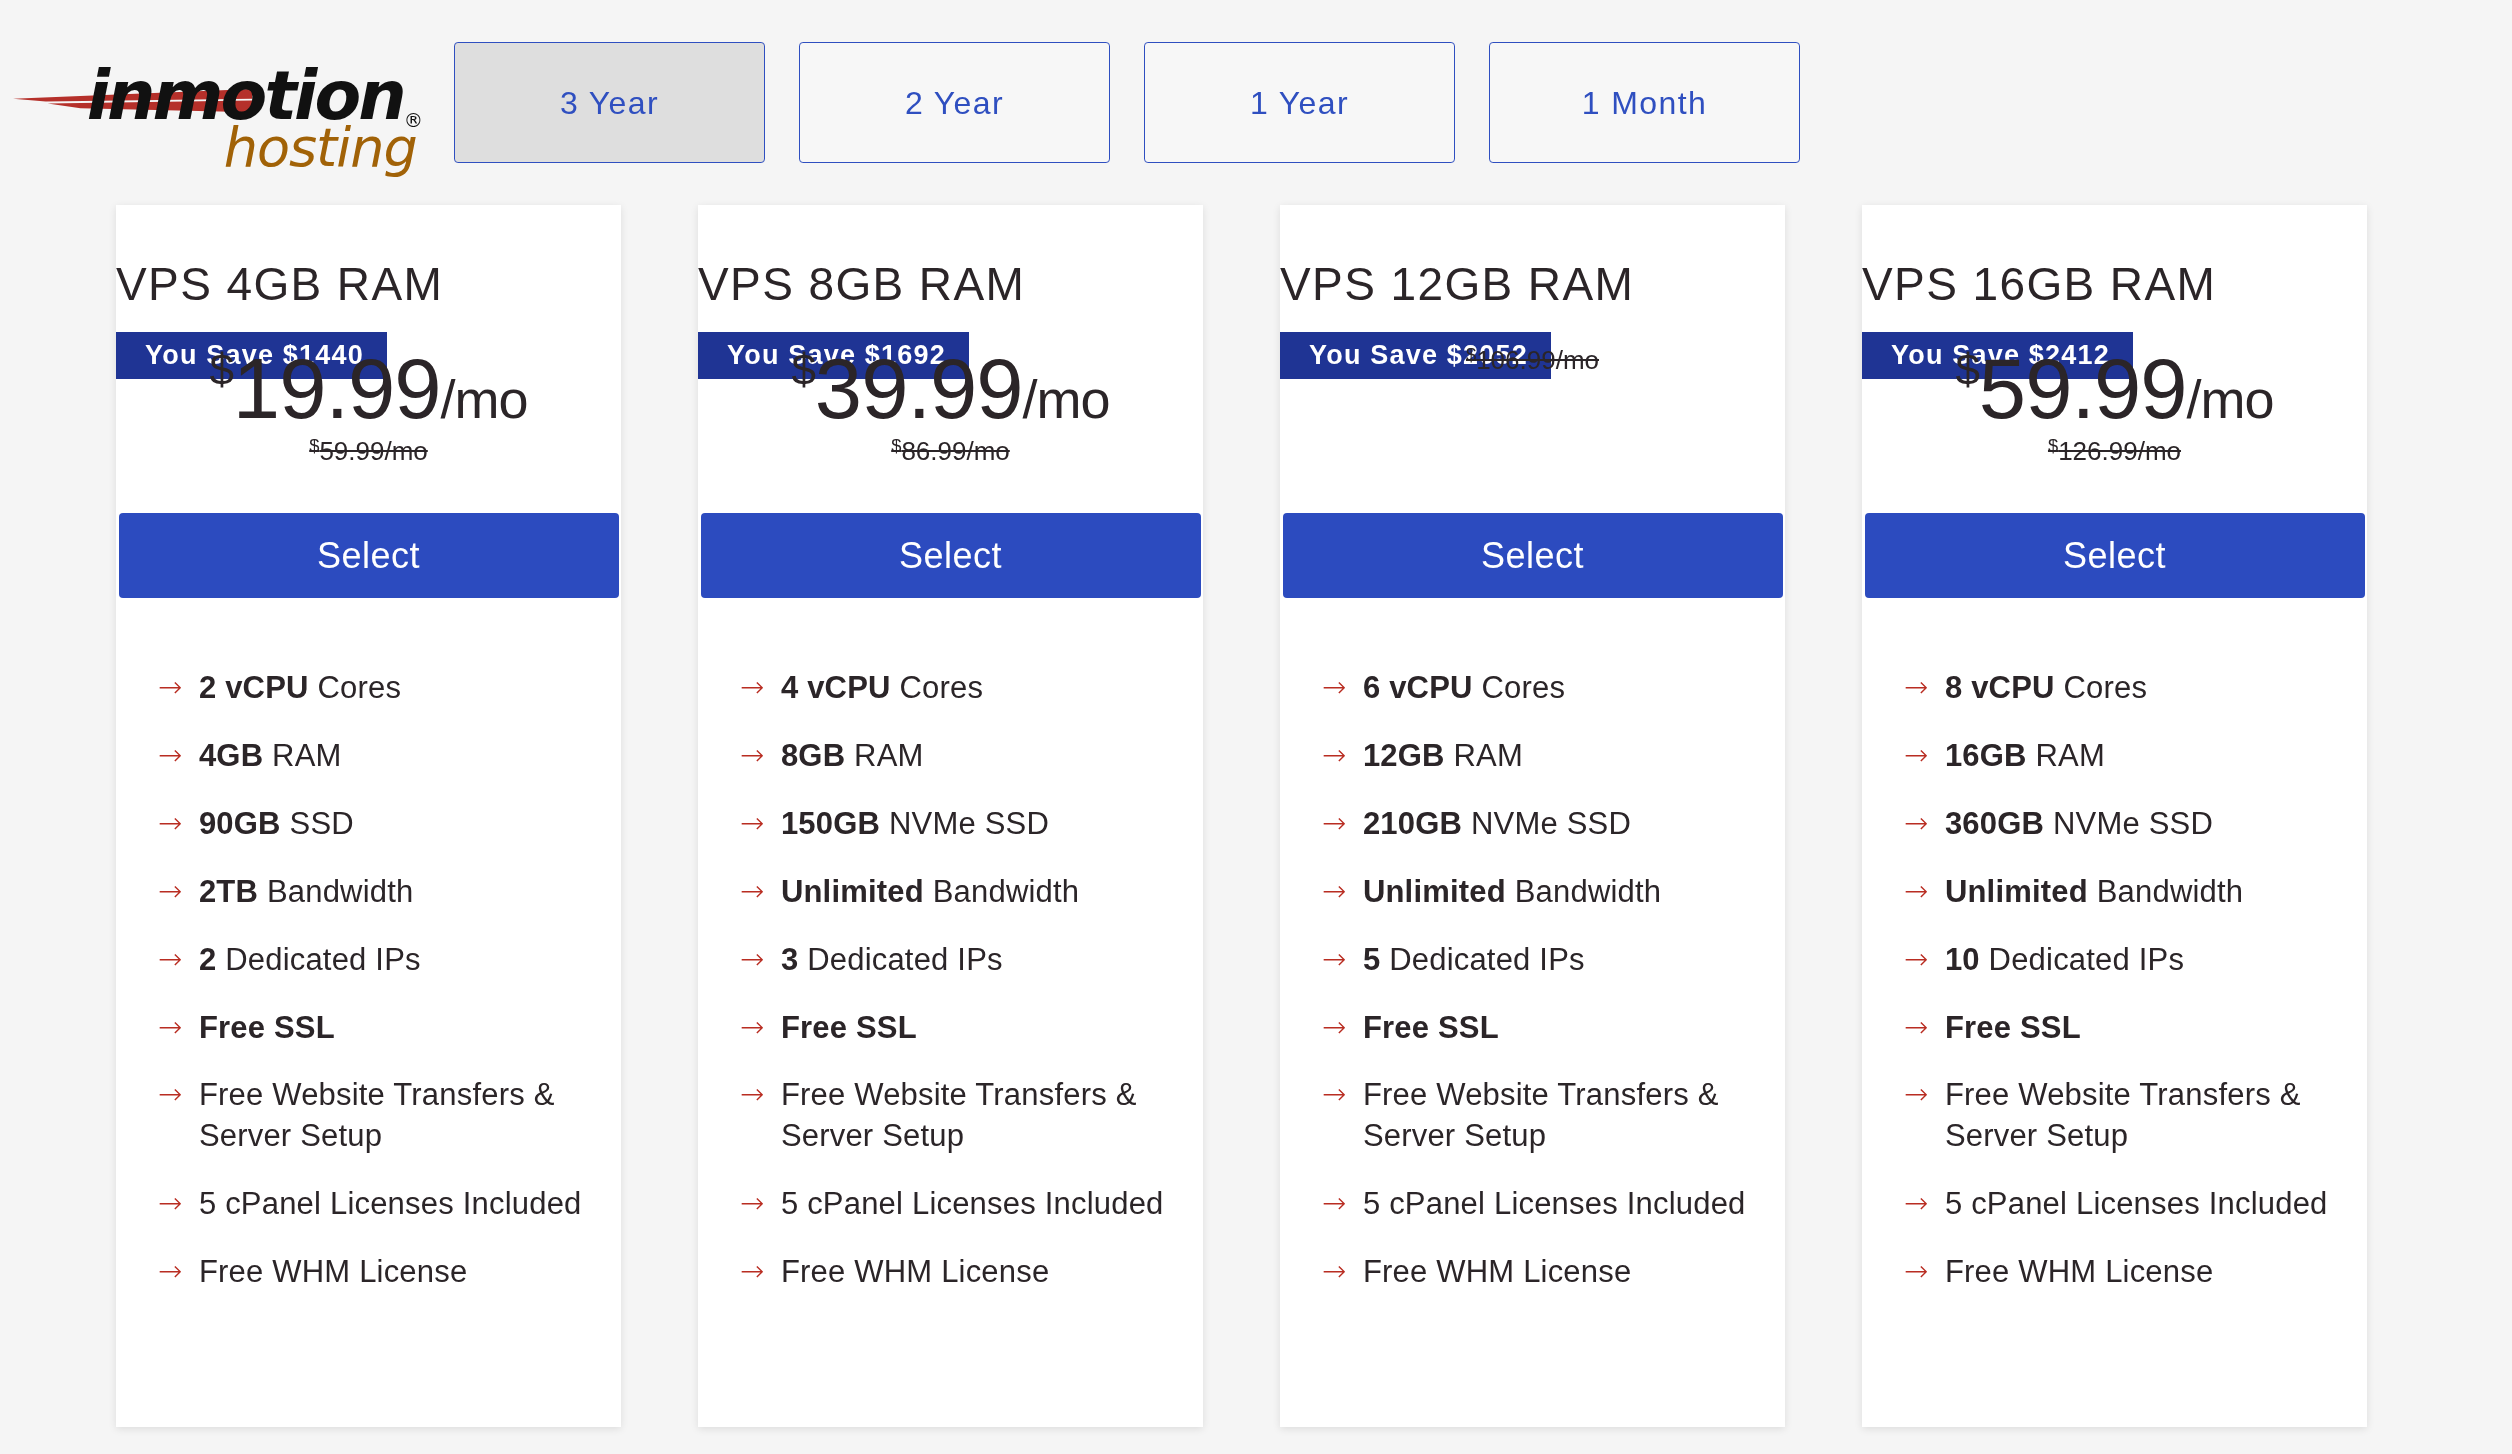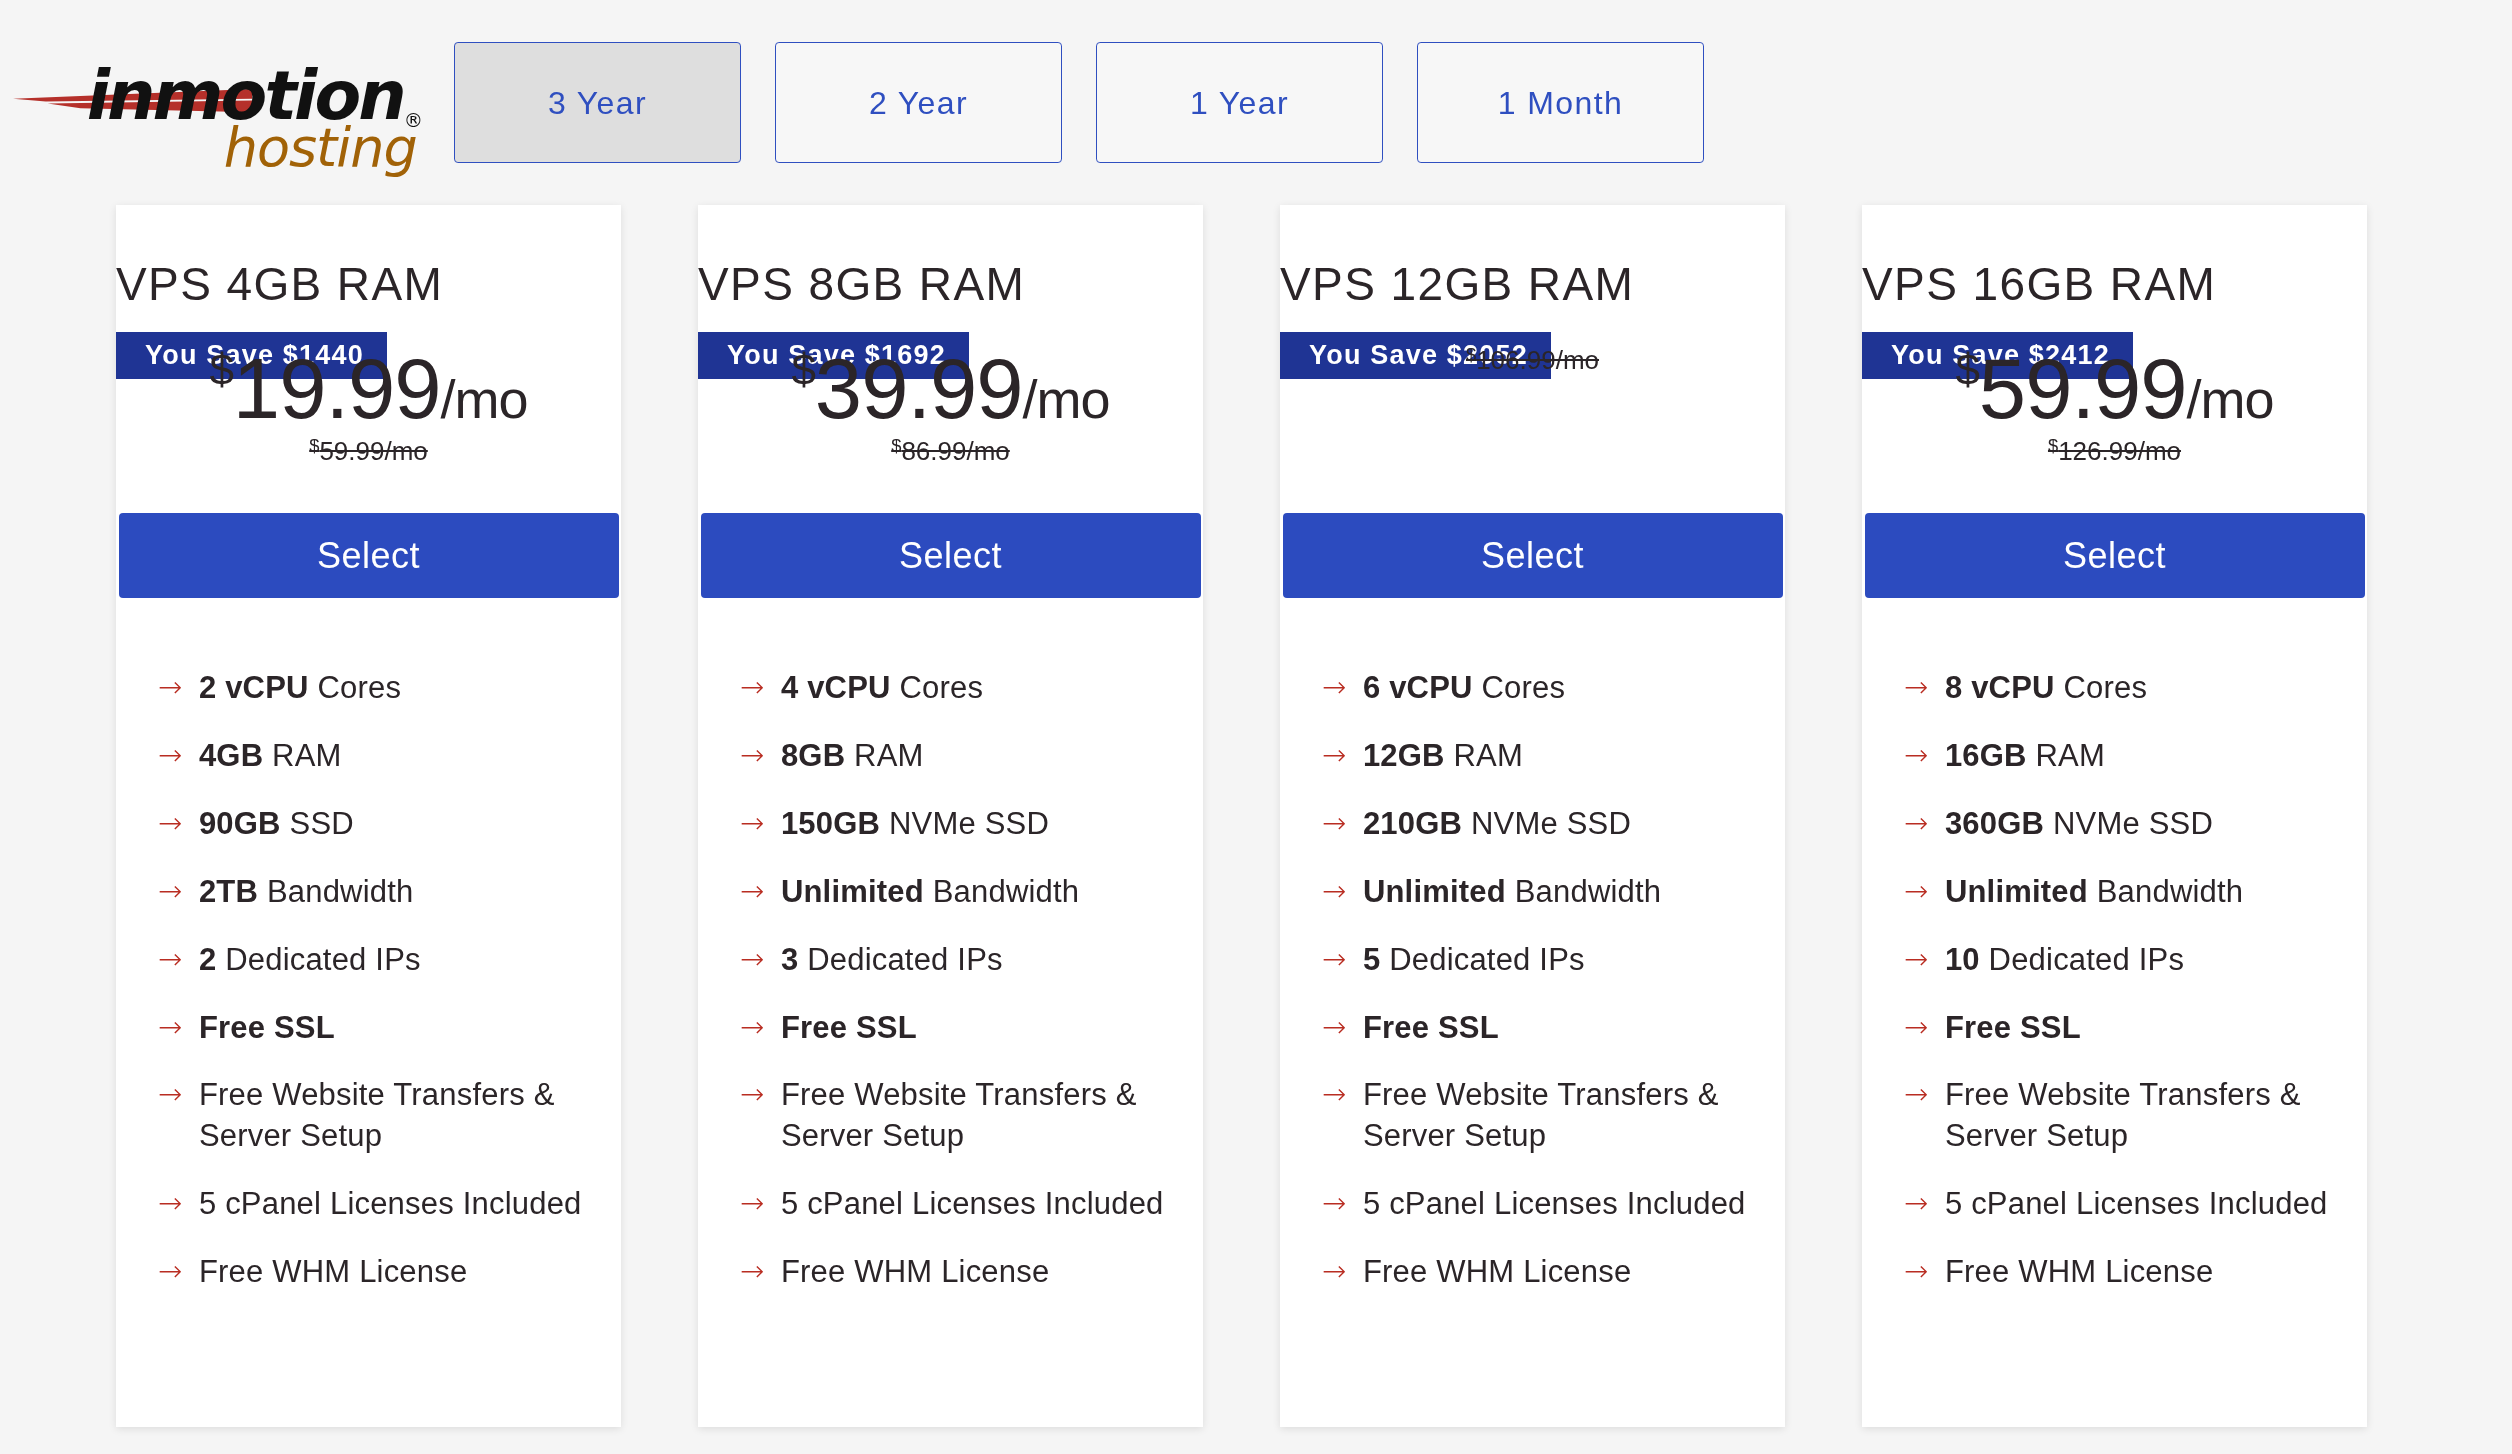--- a/index.html
+++ b/index.html
@@ -70,21 +70,21 @@
   }
 
   .term-tabs {
     position: absolute;
     left: 454px;
     top: 42px;
     display: flex;
     gap: 34px;
   }
   .term-tab {
-    width: 287px;
+    width: 311px;
     height: 121px;
     box-sizing: border-box;
     border: 1.9px solid #2f4fc0;
     border-radius: 3.9px;
     background: #f7f7f7;
     color: #2f4fc0;
     font-size: 32px;
     font-weight: 400;
     letter-spacing: 1.4px;
     display: flex;

